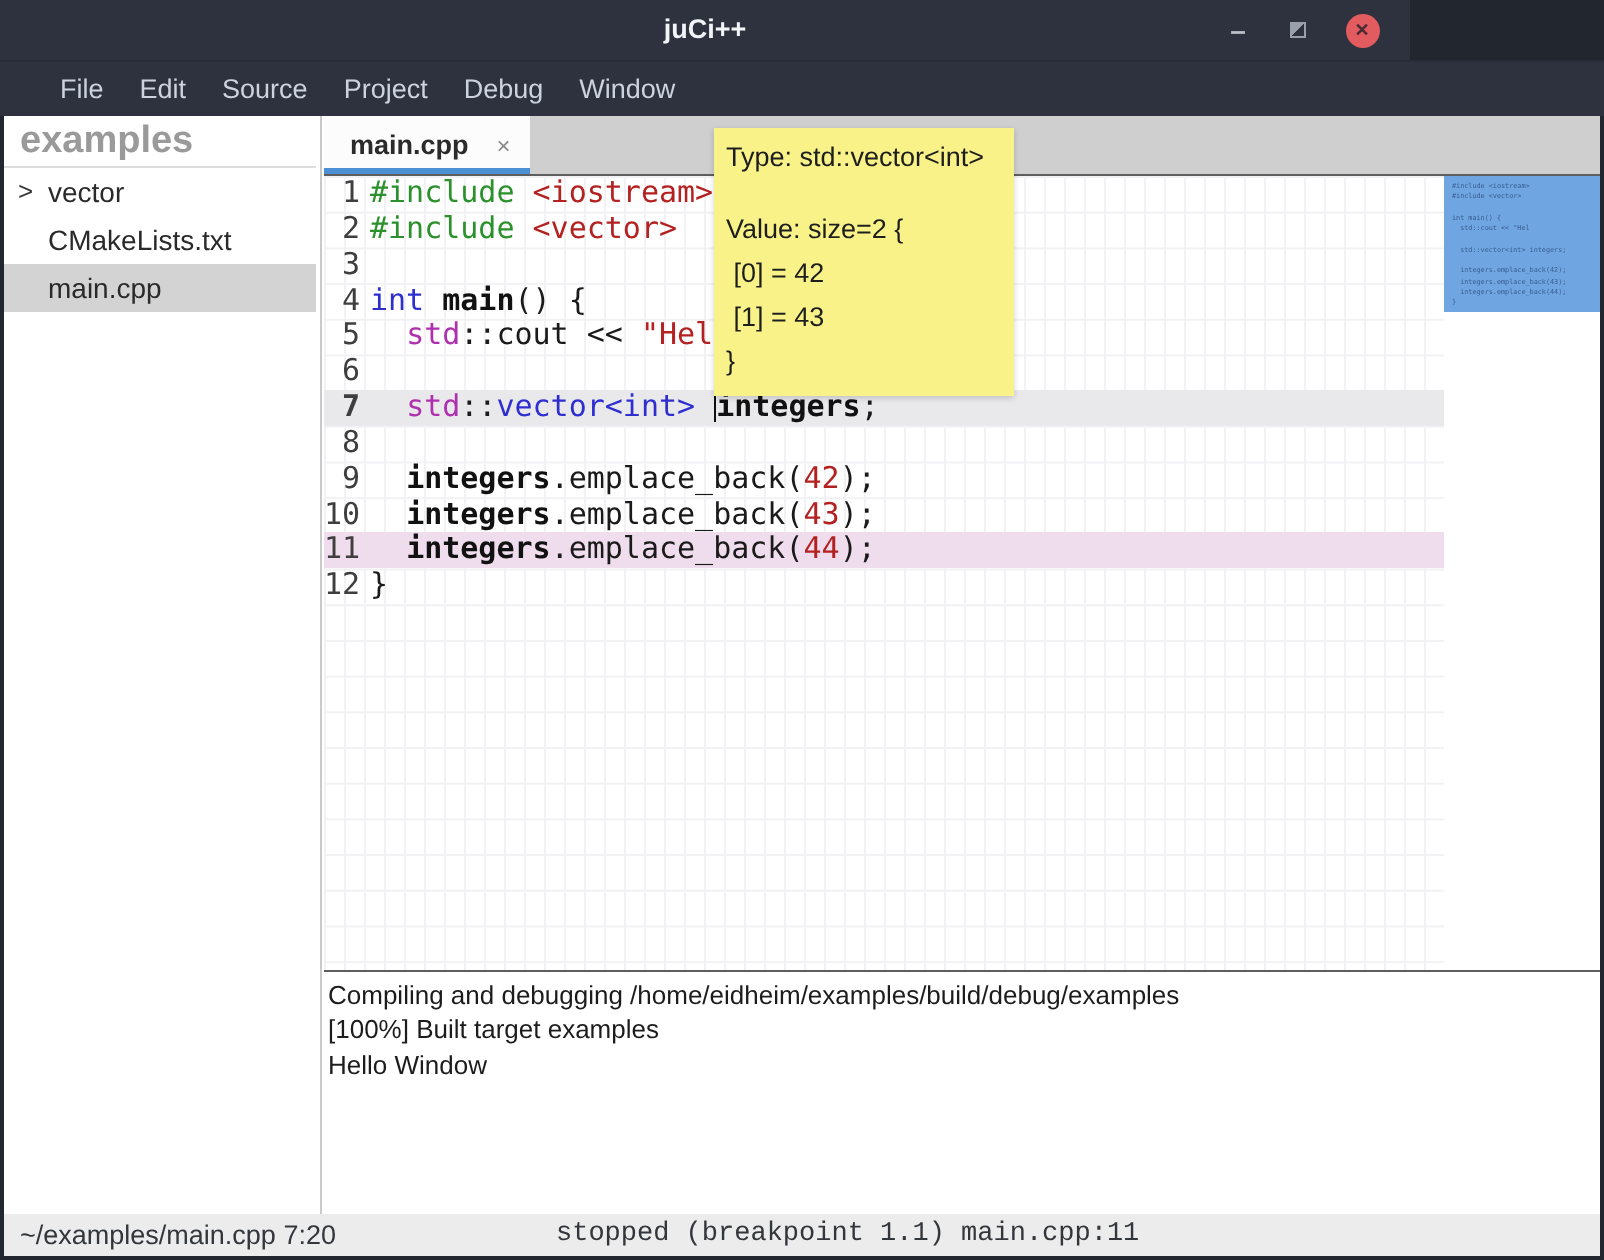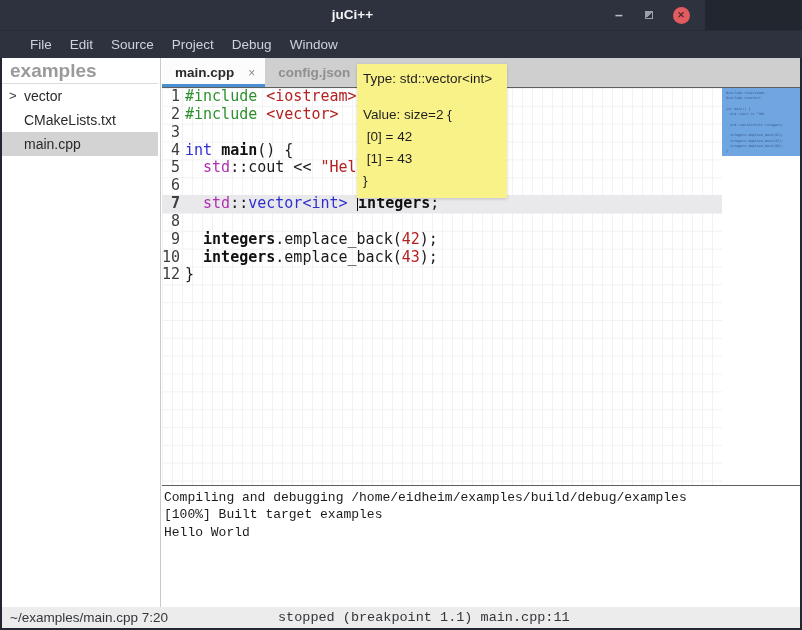--- a/index.html
+++ b/index.html
@@ -65,21 +65,21 @@
              color:rgba(22,44,92,0.62);white-space:pre;}
   
   .tooltip{position:absolute;left:357px;top:64px;width:150px;background:var(--tooltip_bg,#f9f289);
            color:#1e1e1e;font-size:13.5px;padding:4px 6px 6px 6px;z-index:20;
            box-shadow:0 1px 3px rgba(0,0,0,0.18);white-space:pre;}
   .tooltip-line{min-height:22px;line-height:22px;}
   .tooltip-line.blank{min-height:14px;height:14px;}
   
   .console{position:absolute;left:162px;top:485px;width:638px;height:122px;background:#ffffff;
            border-top:1px solid #5e5e5e;padding:3px 0 0 2px;
-           font-family:Liberation Mono, monospace;font-size:13px;color:#1c1c1c;}
+           font-family:Liberation Sans, sans-serif;font-size:13px;color:#1c1c1c;}
   .console-line{line-height:17.4px;white-space:pre;}
   
   .statusbar{position:absolute;left:2px;top:607px;width:798px;height:21px;background:var(--status_bg,#ececec);
              font-size:13.5px;color:#33363b;}
   .status-left{position:absolute;left:8px;top:0;line-height:21px;text-align:right;}
   .status-center{position:absolute;left:276px;top:0;line-height:21px;font-family:Liberation Mono, monospace;}
 </style>
 </head>
 <body>
 
@@ -116,36 +116,34 @@
       </div>
   </div>
 
   <div class="splitter"></div>
 
   <div class="tabbar" id="tabbar">
       <div class="tab active">
         <span>main.cpp</span>
         <span class="tab-close">×</span>
       </div>
-      <div class="tab">
-        <span>config.json</span>
-      </div>
     </div>
 
   <div class="editor" id="editor">
       <div class="row"><span class="ln">1</span><span class="code"><span class="pp">#include</span><span> </span><span class="lit">&lt;iostream&gt;</span></span></div>
       <div class="row"><span class="ln">2</span><span class="code"><span class="pp">#include</span><span> </span><span class="lit">&lt;vector&gt;</span></span></div>
       <div class="row"><span class="ln">3</span><span class="code"></span></div>
       <div class="row"><span class="ln">4</span><span class="code"><span class="kw">int</span><span> </span><span class="b">main</span><span>() {</span></span></div>
       <div class="row"><span class="ln">5</span><span class="code"><span>  </span><span class="ns">std</span><span>::cout &lt;&lt; </span><span class="lit">"Hel</span></span></div>
       <div class="row"><span class="ln">6</span><span class="code"></span></div>
       <div class="row current"><span class="ln bold">7</span><span class="code"><span>  </span><span class="ns">std</span><span>::</span><span class="kw">vector&lt;int&gt;</span><span> </span><span class="caret"></span><span class="b">integers</span><span>;</span></span></div>
       <div class="row"><span class="ln">8</span><span class="code"></span></div>
       <div class="row"><span class="ln">9</span><span class="code"><span>  </span><span class="b">integers</span><span>.emplace_back(</span><span class="lit">42</span><span>);</span></span></div>
       <div class="row"><span class="ln">10</span><span class="code"><span>  </span><span class="b">integers</span><span>.emplace_back(</span><span class="lit">43</span><span>);</span></span></div>
+      <div class="row breakpoint"><span class="ln">11</span><span class="code"><span>  </span><span class="b">integers</span><span>.emplace_back(</span><span class="lit">44</span><span>);</span></span></div>
       <div class="row"><span class="ln">12</span><span class="code"><span>}</span></span></div>
     </div>
 
   <div class="minimap">
     <div class="minimap-viewport" id="minimap-view">
         <div class="mini-line">#include &lt;iostream&gt;</div>
         <div class="mini-line">#include &lt;vector&gt;</div>
         <div class="mini-line"> </div>
         <div class="mini-line">int main() {</div>
         <div class="mini-line">  std::cout &lt;&lt; "Hel</div>
@@ -157,21 +155,21 @@
         <div class="mini-line">  integers.emplace_back(44);</div>
         <div class="mini-line">}</div>
       </div>
   </div>
 
   <div class="tooltip" id="tooltip"><div class="tooltip-line">Type: std::vector&lt;int&gt;</div><div class="tooltip-line blank"></div><div class="tooltip-line">Value: size=2 {</div><div class="tooltip-line"> [0] = 42</div><div class="tooltip-line"> [1] = 43</div><div class="tooltip-line">}</div></div>
 
   <div class="console" id="console">
       <div class="console-line">Compiling and debugging /home/eidheim/examples/build/debug/examples</div>
       <div class="console-line">[100%] Built target examples</div>
-      <div class="console-line">Hello World</div>
+      <div class="console-line">Hello Window</div>
     </div>
 
   <div class="statusbar">
     <span class="status-left">~/examples/main.cpp 7:20</span>
     <span class="status-center">stopped (breakpoint 1.1) main.cpp:11</span>
   </div>
 
 </div>
 
 </body></html>

